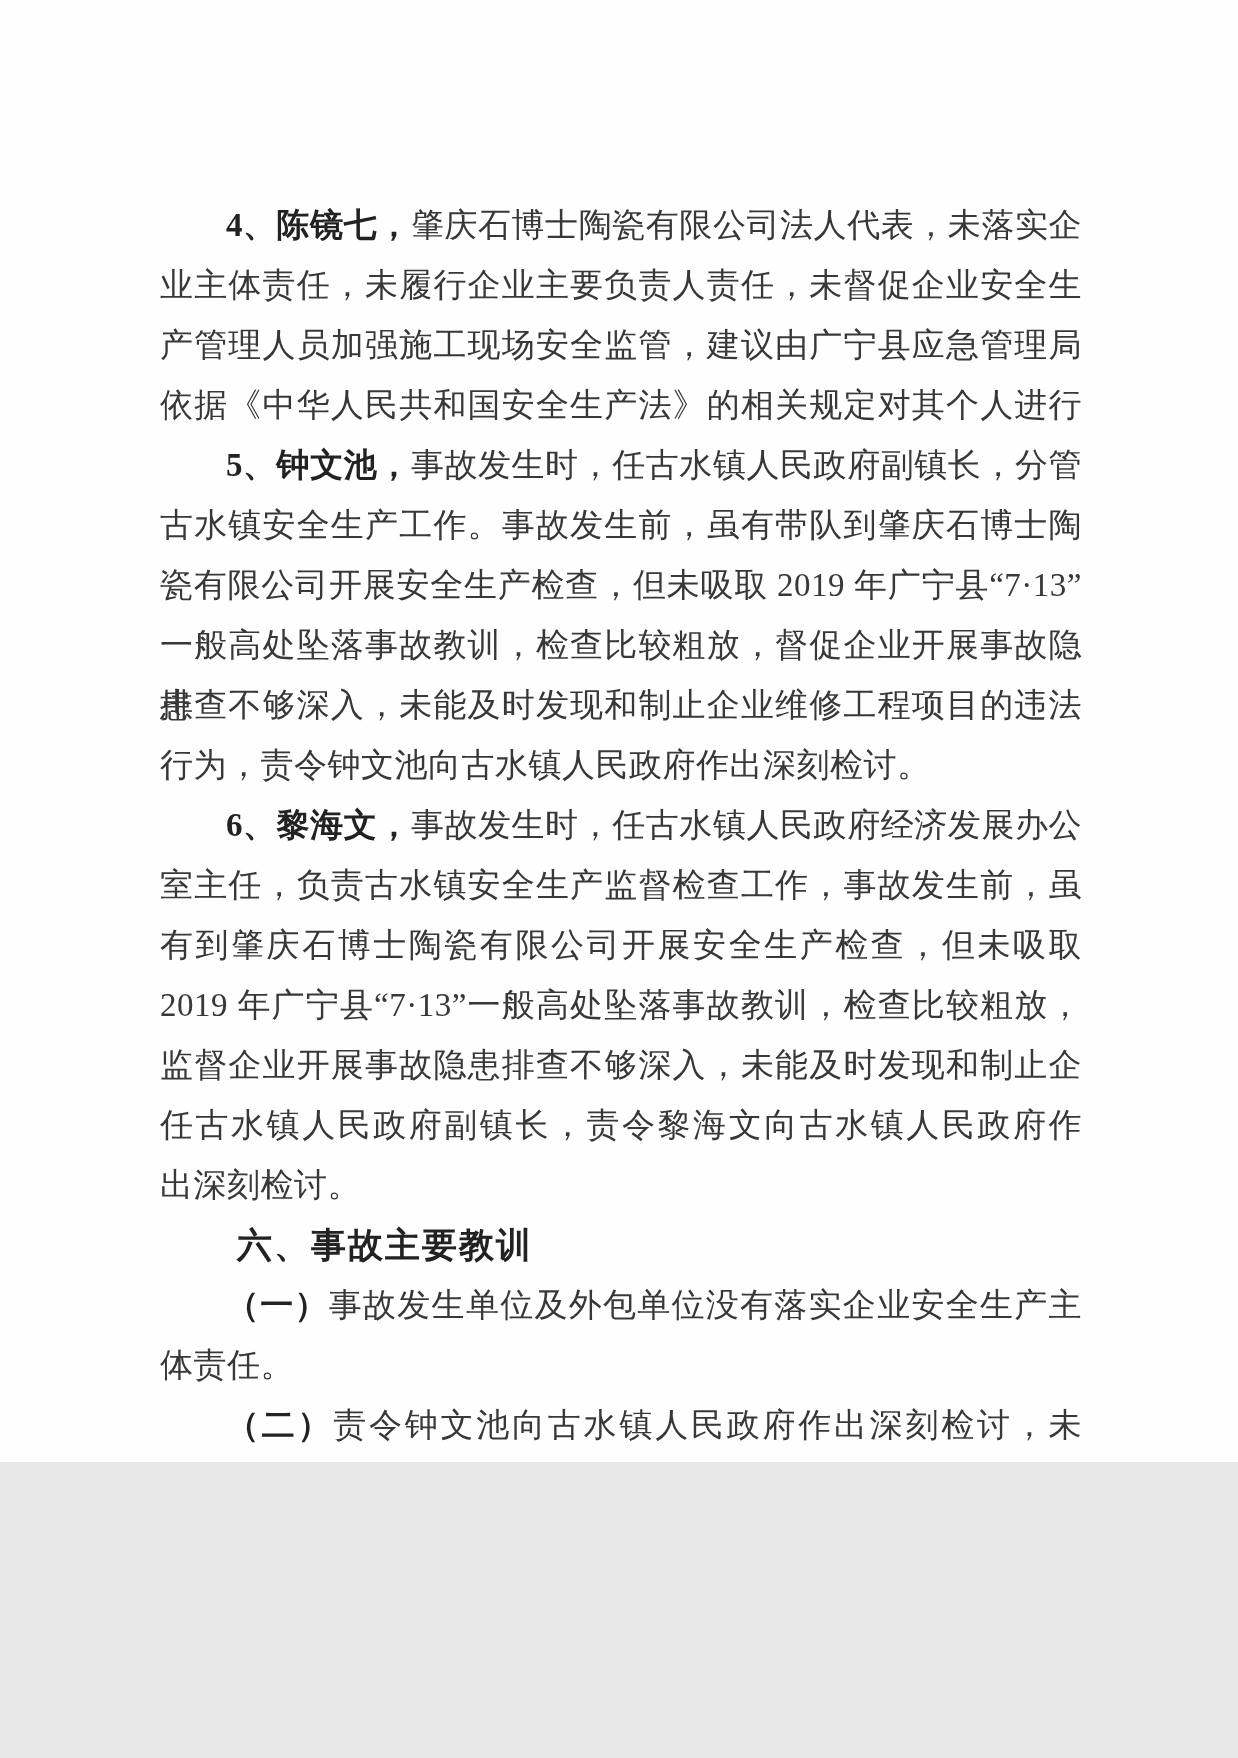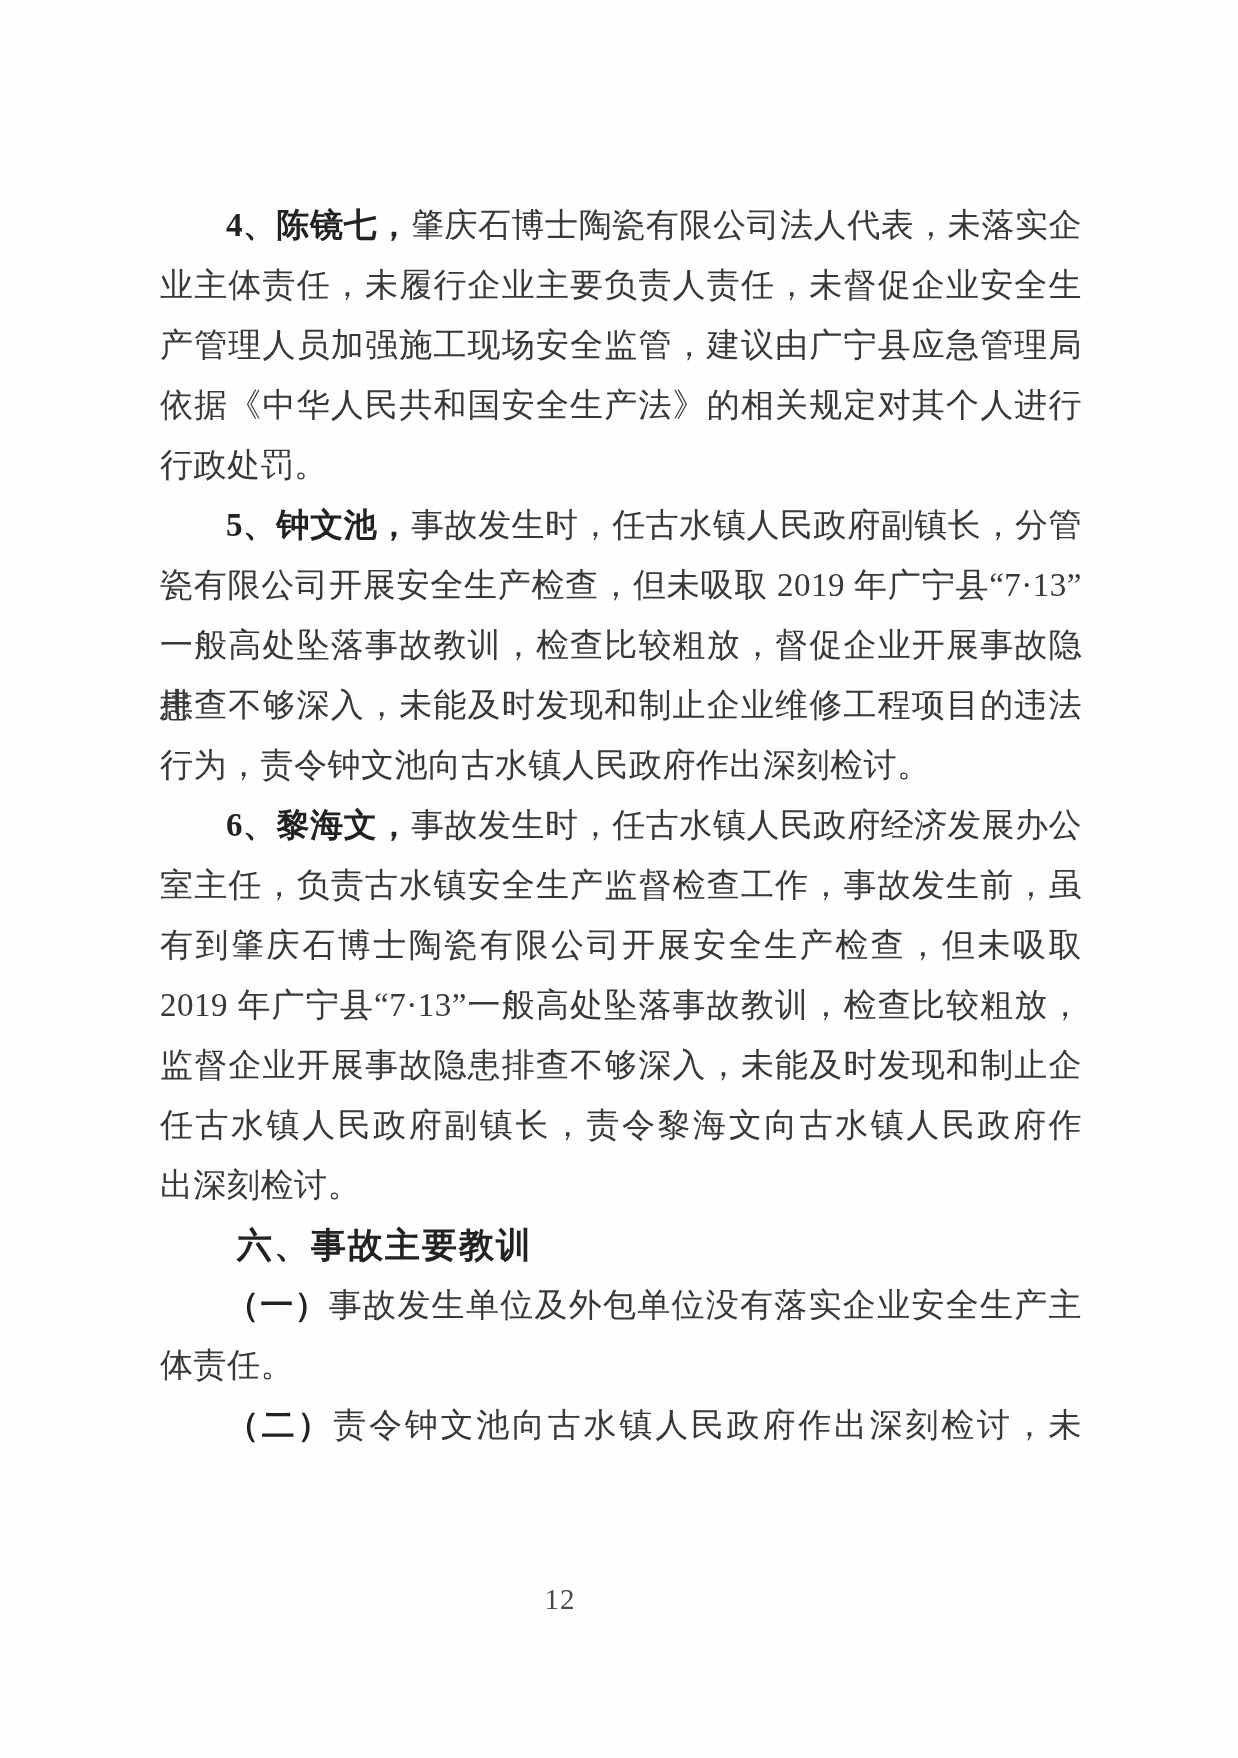--- a/index.html
+++ b/index.html
@@ -3,21 +3,21 @@
 <meta charset="utf-8">
 <style>
   html, body {
     margin: 0;
     padding: 0;
     background: #e8e8e8;
   }
   .page {
     position: relative;
     width: 1238px;
-    height: 1758px;
+    height: 1462px;
     margin: 0 auto;
     background: #fefefe;
     overflow: hidden;
     font-family: "Liberation Serif", serif;
   }
   .doc-body {
     position: absolute;
     left: 160px;
     top: 195px;
     width: 922px;
@@ -64,22 +64,22 @@
 </style>
 </head>
 <body>
 
 <div class="page">
   <div class="doc-body">
       <div class="line indent justify"><span class="bold">4、陈镜七，</span><span>肇庆石博士陶瓷有限公司法人代表，未落实企</span></div>
       <div class="line justify"><span>业主体责任，未履行企业主要负责人责任，未督促企业安全生</span></div>
       <div class="line justify"><span>产管理人员加强施工现场安全监管，建议由广宁县应急管理局</span></div>
       <div class="line justify"><span>依据《中华人民共和国安全生产法》的相关规定对其个人进行</span></div>
-      <div class="line"><span>行政处罚。</span></div>
       <div class="line indent justify"><span class="bold">5、钟文池，</span><span>事故发生时，任古水镇人民政府副镇长，分管</span></div>
+      <div class="line justify"><span>古水镇安全生产工作。事故发生前，虽有带队到肇庆石博士陶</span></div>
       <div class="line justify"><span>瓷有限公司开展安全生产检查，但未吸取 2019 年广宁县“7·13”</span></div>
       <div class="line justify"><span>一般高处坠落事故教训，检查比较粗放，督促企业开展事故隐患</span></div>
       <div class="line justify"><span>排查不够深入，未能及时发现和制止企业维修工程项目的违法</span></div>
       <div class="line"><span>行为，责令钟文池向古水镇人民政府作出深刻检讨。</span></div>
       <div class="line indent justify"><span class="bold">6、黎海文，</span><span>事故发生时，任古水镇人民政府经济发展办公</span></div>
       <div class="line justify"><span>室主任，负责古水镇安全生产监督检查工作，事故发生前，虽</span></div>
       <div class="line justify"><span>有到肇庆石博士陶瓷有限公司开展安全生产检查，但未吸取</span></div>
       <div class="line justify"><span>2019 年广宁县“7·13”一般高处坠落事故教训，检查比较粗放，</span></div>
       <div class="line justify"><span>监督企业开展事故隐患排查不够深入，未能及时发现和制止企</span></div>
       <div class="line justify"><span>任古水镇人民政府副镇长，责令黎海文向古水镇人民政府作</span></div>

